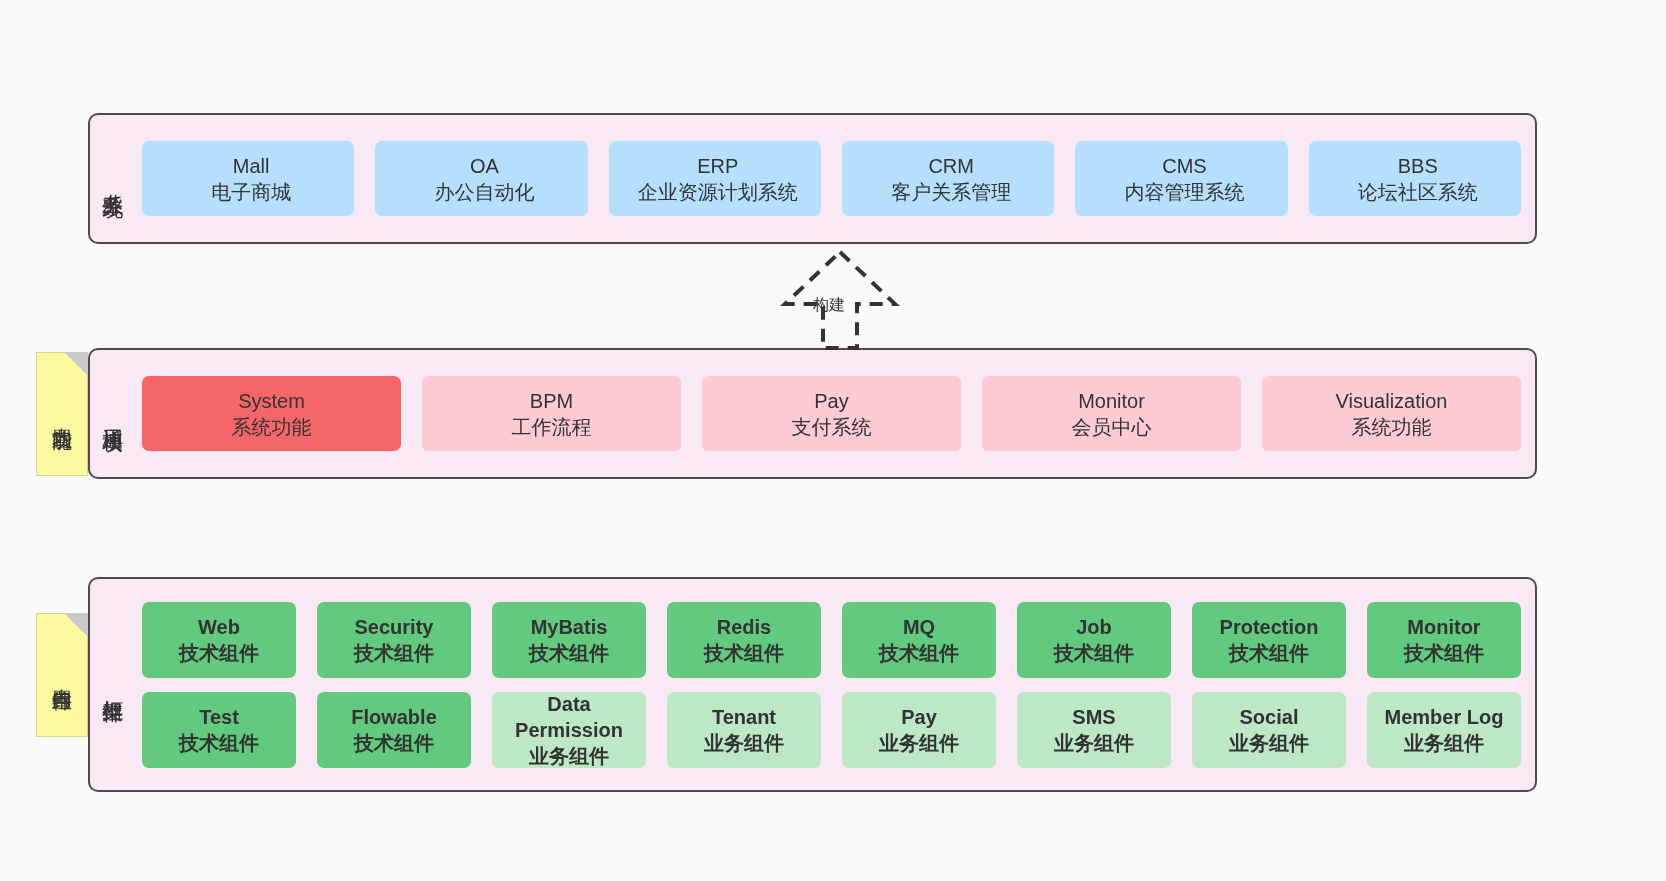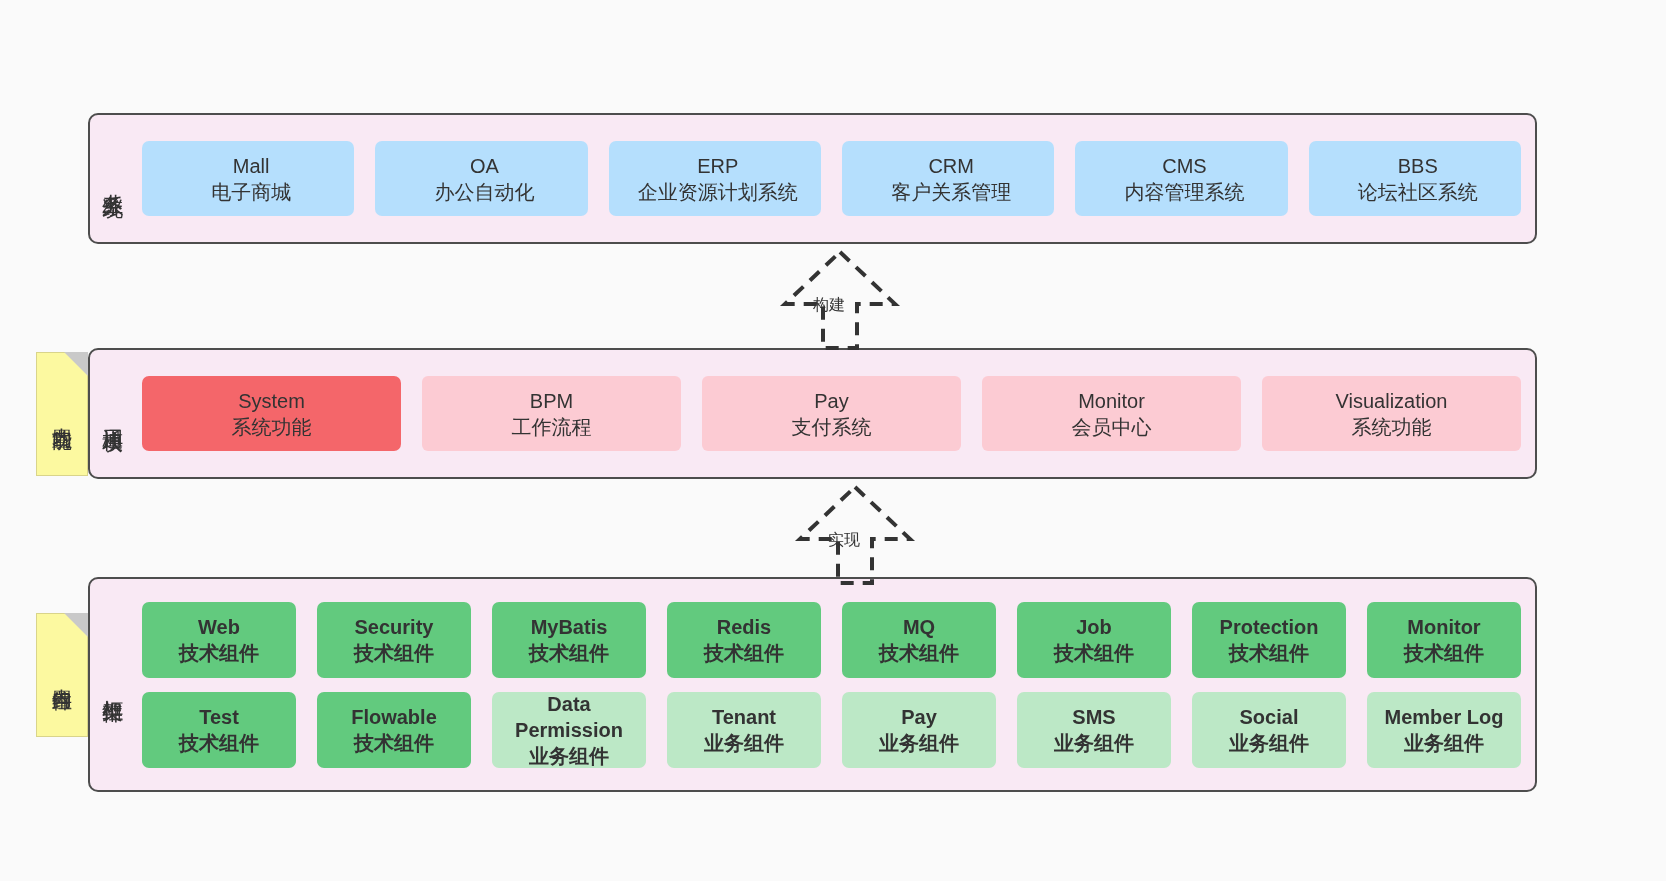--- a/index.html
+++ b/index.html
@@ -218,26 +218,20 @@
           <span class="cn">会员中心</span>
         </div>
         <div class="box box-pink">
           <span class="en">Visualization</span>
           <span class="cn">系统功能</span>
         </div>
       </div>
     </div>
   </div>
 
-  <div class="connector" id="conn-impl">
-    <svg width="190" height="104" viewBox="0 0 190 104">
-      <path d="M 95 4 L 150 56 L 112 56 L 112 100 L 78 100 L 78 56 L 40 56 Z" fill="none" stroke="#333333" stroke-width="4" stroke-dasharray="13 9" stroke-linejoin="miter"></path>
-    </svg>
-    <span class="label">实现</span>
-  </div>
 
   <div class="note" id="note-builtin-component">
     <span>内置组件</span>
   </div>
   <div class="layer" id="layer-framework">
     <div class="layer-title">框架组件</div>
     <div class="layer-body">
       <div class="row">
         <div class="box box-green">
           <span class="en">Web</span>

